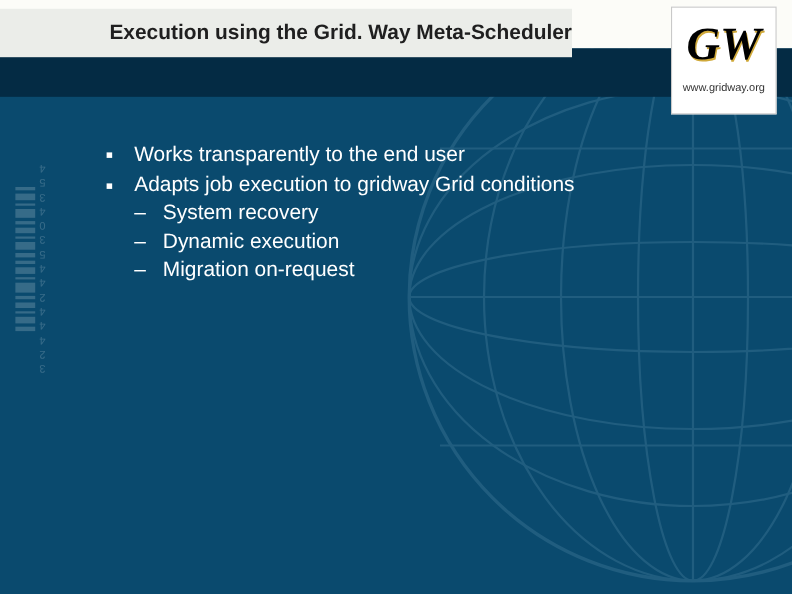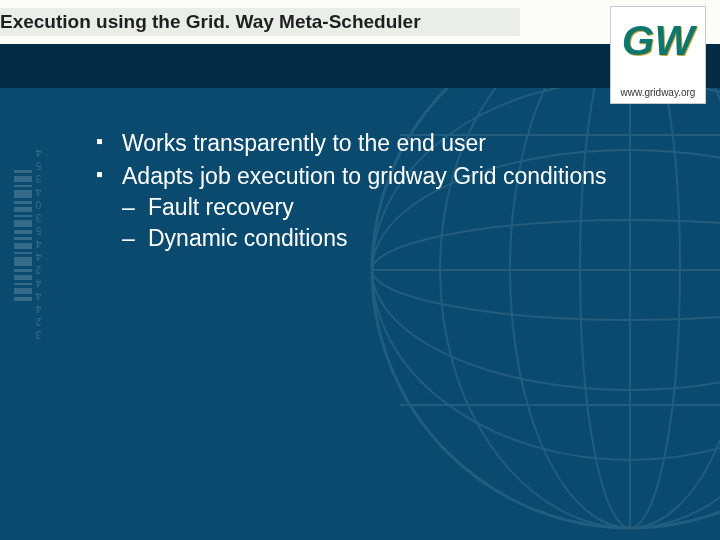--- a/index.html
+++ b/index.html
@@ -15,56 +15,56 @@
     opacity:0.32;
   }
   .globe-wrap svg { width:100%; height:100%; }
   .title-text {
     font-size:19px; font-weight:bold; color:#1f1f1f;
   }
   
   .hdr-white { position:absolute; top:0; left:0; width:100%; height:44px; background:#fcfcf8; }
   .hdr-navy  { position:absolute; top:44px; left:0; width:100%; height:44px; background:#042b44; }
   .title-strip {
-    position:absolute; top:8px; left:0; width:520px; height:28px;
-    background:#ebede9; padding-left:0; display:flex; align-items:center;
+    position:absolute; top:8px; left:0; width:520px; height:44px;
+    background:#ebede9; padding-left:0; display:flex; align-items:center;justify-content:flex-end;
   }
   
   .logo {
     position:absolute; top:6px; right:14px; width:96px; height:98px;
     background:#fff; border:1px solid #c9c9c9;
     display:flex; flex-direction:column; align-items:center;
     padding-top:6px;
   }
   .logo-mono {
     width:76px; height:56px; position:relative;
     display:flex; align-items:center; justify-content:center;
-    font-family:Liberation Sans, sans-serif; font-weight:bold; font-style:italic;
-    font-size:42px; color:#0f766e; text-shadow:1px 1px 0 #d0a93a;
+    font-family:Liberation Serif, serif; font-weight:bold; font-style:italic;
+    font-size:42px; color:#000000; text-shadow:1px 1px 0 #d0a93a;
   }
   .logo-url {
-    font-size:10px; color:#333; margin-top:18px;
+    font-size:10px; color:#333; margin-top:6px;
   }
   
   .barcode {
     position:absolute; left:14px; top:170px; width:30px; height:170px;
     display:flex; flex-direction:row; justify-content:space-between;
     opacity:0.18;
   }
   .barcode .bars { width:18px; height:100%; display:flex; flex-direction:column; }
   .barcode .bars div { width:100%; background:#fff; margin-bottom:3px; }
   .barcode .nums {
     writing-mode:vertical-rl; text-orientation:upright;
     font-size:10px; color:#fff; letter-spacing:2px;
     transform:rotate(180deg);
   }
   
   .content {
     position:absolute; top:128px; left:96px; width:580px; color:#fff;
-    font-size:23px; line-height:1.35;
+    font-size:19px; line-height:1.35;
   }
   .content ul { list-style:none; }
   .content > ul > li { position:relative; padding-left:26px; margin-bottom:2px; }
   .content > ul > li::before {
     content:"\25AA"; position:absolute; left:0; top:0; font-size:20px; color:#fff;
   }
   .subitem { padding-left:26px; position:relative; }
   .subitem::before {
     content:"\2013"; position:absolute; left:0; top:0; color:#fff;
   }
@@ -125,19 +125,20 @@
         <div style="height:4px"></div>
     </div>
     <div class="nums">324442445304354</div>
   </div>
 
   <div class="content">
     <ul>
       <li><span>Works transparently to the end user</span></li>
       <li>
         <span>Adapts job execution to gridway Grid conditions</span>
-        <div class="subitem"><span>Fault recovery</span></div>
-        <div class="subitem"><span>Dynamic conditions</span></div>
+        <div class="subitem"><span>System recovery</span></div>
+        <div class="subitem"><span>Dynamic execution</span></div>
+        <div class="subitem"><span>Migration on-request</span></div>
       </li>
     </ul>
   </div>
 
 </div>
 
 </body></html>

